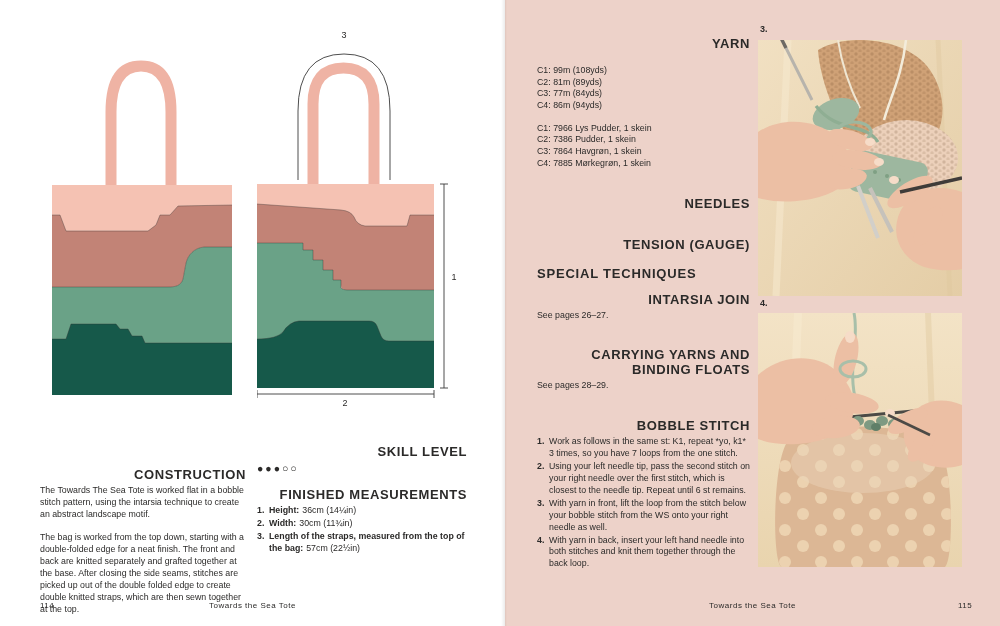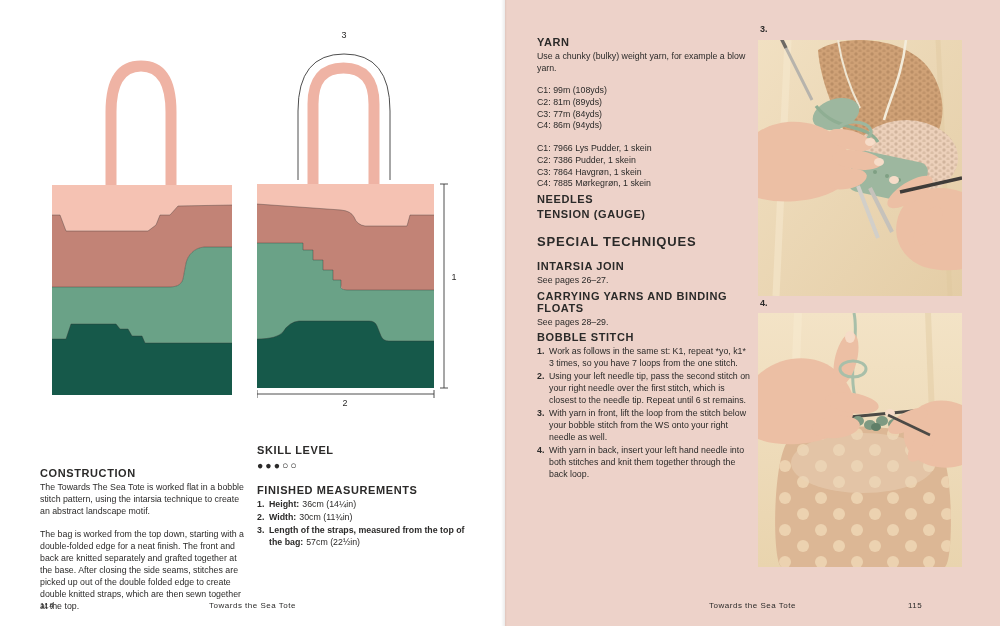--- a/index.html
+++ b/index.html
@@ -3,26 +3,26 @@
 <meta charset="utf-8">
 <style>
   html,body{margin:0;padding:0;background:#fff;}
   .spread{position:relative;width:1000px;height:626px;overflow:hidden;
           font-family:"Liberation Sans",sans-serif;color:#2b2a29;background:#ffffff;}
   .page-right{position:absolute;left:505px;top:0;width:495px;height:626px;background:#edd2c9;}
   .spine{position:absolute;left:501px;top:0;width:6px;height:626px;
          background:linear-gradient(90deg,rgba(0,0,0,0.00),rgba(0,0,0,0.07) 60%,rgba(0,0,0,0.00));}
 
   
-  .h{font-weight:bold;font-size:11px;letter-spacing:.6px;margin:0 0 3px 0;}
+  .h{font-weight:bold;font-size:13px;letter-spacing:.6px;margin:0 0 3px 0;text-align:right;}
   .p{font-size:8.8px;line-height:1.36;margin:0 0 11px 0;}
   .line{font-size:8.8px;line-height:1.33;margin:0;}
   .bold{font-weight:bold;margin-right:3px;}
   .big-h{font-weight:bold;font-size:13px;letter-spacing:.8px;margin:14px 0 11px 0;}
-  .sub{margin-top:3px;}
+  .sub{margin-top:26px;}
 
   
   .construction{position:absolute;left:40px;top:467px;width:206px;}
   .rightcol-left{position:absolute;left:257px;top:444px;width:210px;}
   .dots{font-size:10.5px;letter-spacing:2px;margin:1px 0 13px 0;}
 
   ol.plain{list-style:none;margin:0;padding:0;}
   ol.plain li{display:flex;font-size:8.8px;line-height:1.36;margin:0 0 1px 0;}
   ol.plain .num{font-weight:bold;min-width:12px;flex:0 0 12px;}
   ol.plain .li-body{flex:1;}
@@ -44,21 +44,21 @@
   #p3lbl{left:760px;top:24px;}
   #p4lbl{left:760px;top:298px;}
   .photo3{position:absolute;left:758px;top:40px;}
   .photo4{position:absolute;left:758px;top:313px;}
 
   
   .footer{position:absolute;top:601px;font-size:8px;letter-spacing:.5px;color:#2b2a29;}
   #f-page-left{left:40px;text-align:right;}
   #f-title-left{left:0;width:505px;text-align:center;}
   #f-title-right{left:505px;width:495px;text-align:center;}
-  #f-page-right{left:908px;text-align:right;}
+  #f-page-right{left:958px;text-align:right;}
 </style>
 </head>
 <body>
 
 <div class="spread">
 
   <svg class="bagA" width="180" height="337" viewBox="0 0 180 337">
     <path d="M59,127 V54 Q59,8 89,8 Q119,8 119,54 V127" fill="none" stroke="#efb3a4" stroke-width="11"></path>
     <g transform="translate(0,127)">
       <rect x="0" y="0" width="180" height="210" fill="#f5c2b3"></rect>
@@ -126,21 +126,20 @@
   </div>
 
   <span class="footer" id="f-page-left">114</span>
   <span class="footer" id="f-title-left">Towards the Sea Tote</span>
 
   <div class="page-right"></div>
   <div class="spine"></div>
 
   <div class="col">
     <div class="h">YARN</div>
-    <p class="line">Use a chunky (bulky) weight yarn, for example a blow yarn.</p>
     <div class="gap"></div>
     <p class="line">C1: 99m (108yds)</p>
     <p class="line">C2: 81m (89yds)</p>
     <p class="line">C3: 77m (84yds)</p>
     <p class="line">C4: 86m (94yds)</p>
     <div class="gap"></div>
     <p class="line">C1: 7966 Lys Pudder, 1 skein</p>
     <p class="line">C2: 7386 Pudder, 1 skein</p>
     <p class="line">C3: 7864 Havgrøn, 1 skein</p>
     <p class="line">C4: 7885 Mørkegrøn, 1 skein</p>

